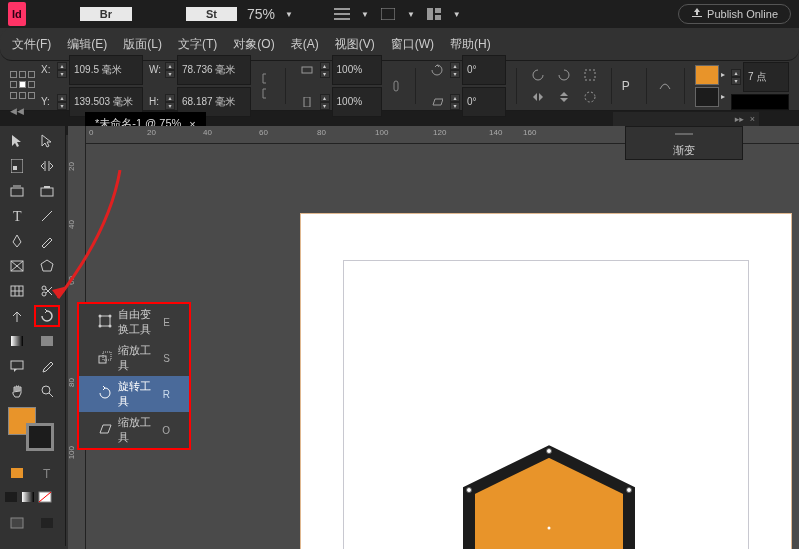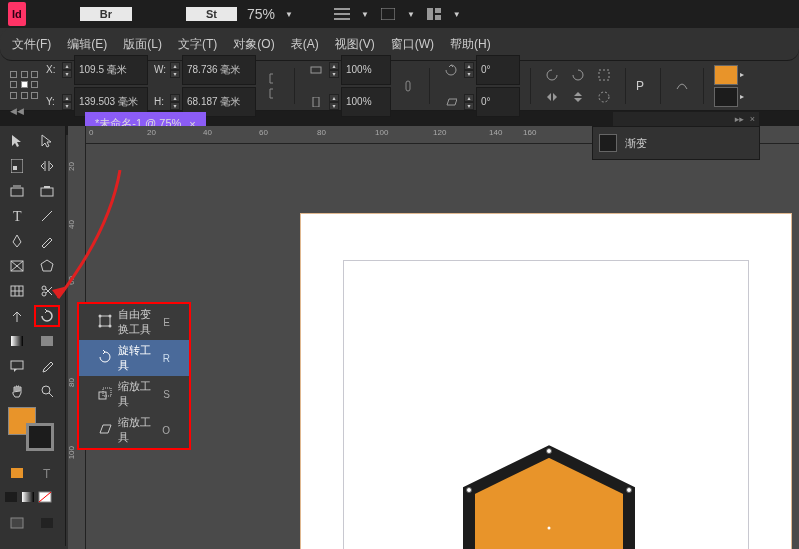--- a/index.html
+++ b/index.html
@@ -102,21 +102,21 @@
       padding-left: 85px;
     }
     .tab-collapse {
       position: absolute;
       left: 10px;
       top: 106px;
       font-size: 9px;
       color: #888;
     }
     .doc-tab {
-      background: #8b5cf6;
+      background: #000000;
       padding: 4px 10px;
       font-size: 11px;
       color: #ddd;
       display: flex; align-items: center; gap: 8px;
     }
     .tab-close { font-size: 11px; }
     .toolbox {
       position: absolute;
       left: 0; top: 126px;
       width: 66px;
@@ -200,28 +200,29 @@
       align-items: center;
       padding: 3px 19px;
       gap: 6px;
       font-size: 11px;
     }
     .flyout-item.active { background: #4a6a9a; color: #fff; }
     .flyout-key { margin-left: auto; font-size: 10px; color: #aaa; }
     .flyout-item.active .flyout-key { color: #cde; }
     .gradient-panel {
       position: absolute;
-      right: 39px; top: 126px;
-      width: 168px; height: 34px;
+      right: 56px; top: 126px;
+      width: 118px; height: 34px;
       background: #323232;
       border: 1px solid #1a1a1a;
       display: flex;
       align-items: center;
       padding: 6px;
       gap: 8px;
+      flex-direction: column;
     }
     .panel-header {
       position: absolute;
       right: 40px; top: 112px;
       width: 146px; height: 14px;
       background: #262626;
       display: flex;
       justify-content: flex-end;
       align-items: center;
       gap: 6px;
@@ -264,20 +265,29 @@
   </span>
   <span style="font-size:8px">▼</span>
   <span class="tb-icon">
     <svg width="14" height="12">
         <rect x="0" y="0" width="6" height="12" fill="#999"></rect>
         <rect x="8" y="0" width="6" height="5" fill="#999"></rect>
         <rect x="8" y="7" width="6" height="5" fill="#999"></rect>
       </svg>
   </span>
   <span style="font-size:8px">▼</span>
+  <div class="publish-btn">
+    <span>
+      <svg width="12" height="10">
+          <path d="M6 0 L9 4 L7 4 L7 7 L5 7 L5 4 L3 4 Z" fill="#ccc"></path>
+          <rect x="1" y="8" width="10" height="1" fill="#ccc"></rect>
+        </svg>
+    </span>
+    <span>Publish Online</span>
+  </div>
 </div>
 
 <div class="menubar">
   <span class="menu-item">文件(F)</span>
   <span class="menu-item">编辑(E)</span>
   <span class="menu-item">版面(L)</span>
   <span class="menu-item">文字(T)</span>
   <span class="menu-item">对象(O)</span>
   <span class="menu-item">表(A)</span>
   <span class="menu-item">视图(V)</span>
@@ -447,20 +457,34 @@
   <div class="field-group">
     <div class="field-row">
       <div class="swatch orange-swatch"></div>
       <span style="font-size:8px">▸</span>
     </div>
     <div class="field-row">
       <div class="swatch dark-swatch"></div>
       <span style="font-size:8px">▸</span>
     </div>
   </div>
+  <div class="field-group">
+    <div class="field-row">
+      <div class="spinner">
+          <span>▴</span>
+          <span>▾</span>
+        </div>
+      <input class="field-input" style="width: 46px;" value="7 点">
+    </div>
+    <div class="field-row">
+      <div style="width:58px;height:16px;background:#262626;border:1px solid #111">
+        <div style="height:100%;background:linear-gradient(90deg,#000 0%,#000 100%)"></div>
+      </div>
+    </div>
+  </div>
 </div>
 
 <div class="tabbar">
   <div class="doc-tab">
     <span>*未命名-1 @ 75%</span>
     <span class="tab-close">×</span>
   </div>
 </div>
 <span class="tab-collapse">◀◀</span>
 
@@ -676,37 +700,37 @@
     <span><svg width="14" height="14">
           <rect x="2" y="2" width="10" height="10" fill="none" stroke="#ccc"></rect>
           <circle cx="2" cy="2" r="1.5" fill="#ccc"></circle>
           <circle cx="12" cy="2" r="1.5" fill="#ccc"></circle>
           <circle cx="2" cy="12" r="1.5" fill="#ccc"></circle>
           <circle cx="12" cy="12" r="1.5" fill="#ccc"></circle>
         </svg></span>
     <span>自由变换工具</span>
     <span class="flyout-key">E</span>
   </div>
+  <div class="flyout-item">
+    <span><svg width="14" height="14">
+          <rect x="1" y="6" width="7" height="7" fill="none" stroke="#ccc"></rect>
+          <rect x="5" y="2" width="8" height="8" fill="none" stroke="#ccc" stroke-dasharray="1"></rect>
+        </svg></span>
+    <span>缩放工具</span>
+    <span class="flyout-key">S</span>
+  </div>
   <div class="flyout-item active">
     <span><svg width="14" height="14">
           <path d="M7 2 A5 5 0 1 1 2 7" stroke="#fff" fill="none"></path>
           <path d="M7 2 L5 0 M7 2 L5 4" stroke="#fff"></path>
         </svg></span>
     <span>旋转工具</span>
     <span class="flyout-key">R</span>
   </div>
   <div class="flyout-item">
-    <span><svg width="14" height="14">
-          <rect x="1" y="6" width="7" height="7" fill="none" stroke="#ccc"></rect>
-          <rect x="5" y="2" width="8" height="8" fill="none" stroke="#ccc" stroke-dasharray="1"></rect>
-        </svg></span>
-    <span>缩放工具</span>
-    <span class="flyout-key">S</span>
-  </div>
-  <div class="flyout-item">
     <span><svg width="14" height="12">
           <path d="M2 10 L5 2 L13 2 L10 10 Z" fill="none" stroke="#ccc"></path>
         </svg></span>
     <span>缩放工具</span>
     <span class="flyout-key">O</span>
   </div>
 </div>
 
 <div class="panel-header">
   <span>▸▸</span>

